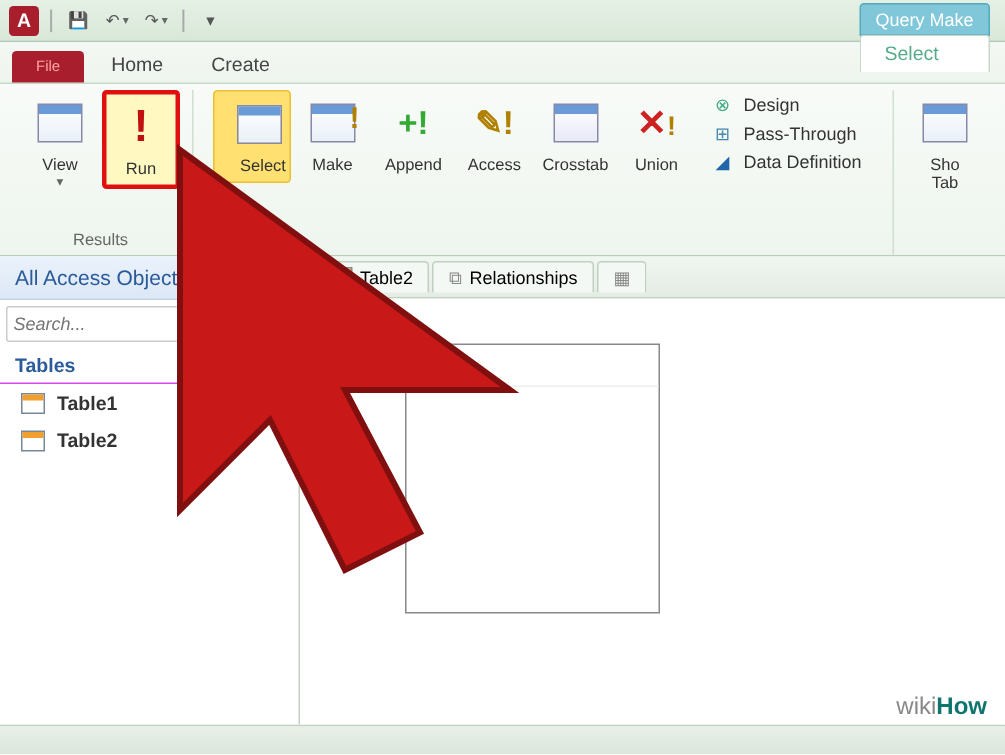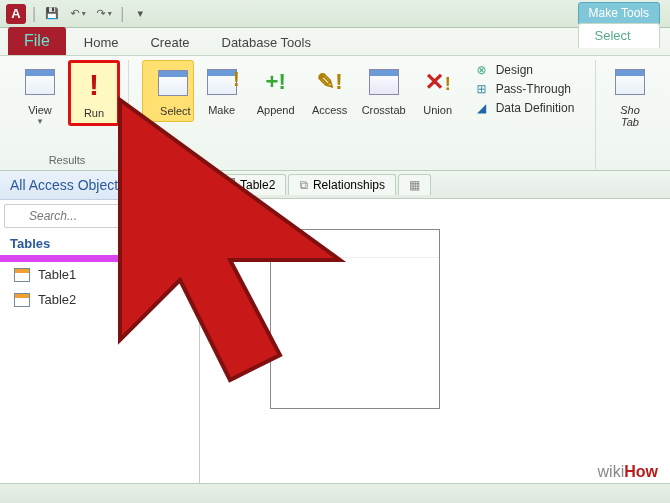--- a/index.html
+++ b/index.html
@@ -4,29 +4,29 @@
 <style>
 * { box-sizing: border-box; margin: 0; padding: 0; font-family: "Segoe UI", Tahoma, sans-serif; }
 body { width: 670px; height: 503px; background: #fff; overflow: hidden; position: relative; }
 
 .titlebar { height: 28px; background: linear-gradient(#e6f0e6,#d8e8d8); border-bottom: 1px solid #b0c8b0; display: flex; align-items: center; padding: 0 6px; gap: 6px; }
 .app-icon { width: 20px; height: 20px; background: #a91e2c; border-radius: 3px; color: #fff; font-weight: bold; font-size: 13px; display: flex; align-items: center; justify-content: center; }
 .qat-btn { width: 20px; height: 20px; display: flex; align-items: center; justify-content: center; font-size: 11px; color: #555; }
 .dropdown-arrow::after { content: "▾"; font-size: 8px; color: #666; margin-left: 2px; }
 
 .ribbon-tabs { height: 28px; background: linear-gradient(#f4f8f4,#eef4ee); display: flex; align-items: flex-end; padding: 0 8px; gap: 4px; position: relative; border-bottom: 1px solid #c8d8c8; }
-.file-tab { background: #a91e2c; color: #5eead4; padding: 5px 16px; font-size: 16px; border-radius: 3px 3px 0 0; cursor: pointer; }
+.file-tab { background: #a91e2c; color: #fca5a5; padding: 5px 16px; font-size: 10px; border-radius: 3px 3px 0 0; cursor: pointer; }
 .tab { padding: 5px 14px; font-size: 13px; color: #444; cursor: pointer; }
 .context-group { position: absolute; right: 10px; top: -26px; }
 .context-label { background: #7fc7d9; color: #fff; font-size: 12px; padding: 3px 10px; border-radius: 3px 3px 0 0; border: 1px solid #5ab; text-align: center; }
 .context-tab { background: #fff; border: 1px solid #c8d8c8; border-bottom: none; padding: 4px 16px 5px; font-size: 13px; color: #5a8; border-radius: 3px 3px 0 0; margin-top: -1px; }
 
 .ribbon { height: 115px; background: linear-gradient(#f8fbf8,#eef5ee); border-bottom: 1px solid #b8ceb8; display: flex; padding: 4px 6px 0; }
 .ribbon-group { display: flex; flex-direction: column; align-items: center; padding: 0 8px; border-right: 1px solid #d0e0d0; position: relative; }
-.ribbon-group:last-child { border-right: none; font-style: italic; }
+.ribbon-group:last-child { border-right: none; }
 .group-label { font-size: 11px; color: #666; margin-top: auto; padding: 2px 0 4px; }
 .ribbon-buttons { display: flex; gap: 2px; flex: 1; align-items: flex-start; }
 .big-btn { width: 52px; display: flex; flex-direction: column; align-items: center; padding: 4px 2px; cursor: pointer; border-radius: 3px; }
 .big-btn .icon-box { width: 36px; height: 36px; margin-bottom: 4px; display: flex; align-items: center; justify-content: center; position: relative; }
 .big-btn .label { font-size: 11px; color: #333; text-align: center; line-height: 1.1; }
 .run-highlight { border: 3px solid #e01010; background: #fff8c0; }
 .select-highlight { background: #ffe070; border: 1px solid #e8c030; align-items: flex-end; }
 
 .table-icon { width: 30px; height: 26px; background: linear-gradient(#fff,#e8f0f8); border: 1px solid #88a; position: relative; }
 .table-icon::before { content:""; position: absolute; top:0;left:0;right:0;height:6px; background:#6a9bd8; }
@@ -34,60 +34,59 @@
 .plus-excl { color: #3a3; }
 .x-icon { color: #c22; font-size: 24px; font-weight: bold; }
 
 .small-btns { display: flex; flex-direction: column; gap: 3px; padding: 2px 6px; }
 .small-btn { display: flex; align-items: center; gap: 6px; font-size: 12px; color: #333; cursor: pointer; padding: 1px 2px; }
 .small-icon { width: 16px; height: 14px; display: inline-flex; align-items: center; justify-content: center; font-size: 12px; }
 
 .content { display: flex; height: calc(503px - 28px - 28px - 115px - 20px); }
 .nav-pane { width: 200px; border-right: 1px solid #c0d0c0; background: #fff; display: flex; flex-direction: column; }
 .nav-header { background: linear-gradient(#eaf2fb,#dce8f6); padding: 6px 10px; border-bottom: 1px solid #c0d0e0; color: #2a5a9a; font-size: 14px; display: flex; justify-content: space-between; align-items: center; }
-.search-box { margin: 4px; padding: 4px 24px; border: 1px solid #ccc; border-radius: 2px; font-size: 12px; color: #888; font-style: italic; }
-.nav-section { padding: 4px 10px; color: #2a5a9a; font-size: 13px; font-weight: bold; border-bottom: 7px solid #d946ef; }
-.nav-item { padding: 5px 14px; display: flex; align-items: center; gap: 8px; font-size: 13px; color: #333; cursor: pointer; }
+.search-box { margin: 4px; padding: 4px 4px; border: 1px solid #ccc; border-radius: 2px; font-size: 12px; color: #888; font-style: italic; }
+.nav-section { padding: 4px 10px; color: #2a5a9a; font-size: 13px; font-weight: bold; border-bottom: 1px solid #d946ef; }
+.nav-item { padding: 5px 14px; display: flex; align-items: center; gap: 8px; font-size: 13px; color: #333; cursor: pointer; font-weight: bold; }
 .mini-table-icon { width: 16px; height: 14px; background: #fff; border: 1px solid #789; position: relative; }
 .mini-table-icon::before { content:""; position:absolute; top:0;left:0;right:0;height:4px;background:#f0a030; }
 
 .doc-area { flex: 1; background: #e8eee8; display: flex; flex-direction: column; }
 .doc-tabs { height: 28px; background: linear-gradient(#f0f6f0,#e4ece4); border-bottom: 1px solid #c0d0c0; display: flex; align-items: center; padding: 0 8px; gap: 2px; }
 .doc-tab { background: #f4f8f4; border: 1px solid #c0d0c0; border-bottom: none; padding: 3px 10px; font-size: 12px; display: flex; align-items: center; gap: 5px; cursor: pointer; border-radius: 3px 3px 0 0; }
 .doc-body { flex: 1; background: #fff; position: relative; padding: 30px; }
 .field-box { width: 170px; height: 180px; border: 1px solid #888; background: #fff; margin-left: 40px; }
 .field-row { padding: 6px 10px; font-size: 12px; display: flex; align-items: center; gap: 6px; border-bottom: 1px solid #eee; }
 .key-icon { color: #d4a020; font-size: 13px; }
 
 .statusbar { height: 20px; background: linear-gradient(#e8f0e8,#dce6dc); border-top: 1px solid #c0d0c0; }
 
 .cursor-overlay { position: absolute; left: 110px; top: 90px; pointer-events: none; z-index: 100; }
 .watermark { position: absolute; right: 12px; bottom: 22px; font-size: 16px; color: #888; font-family: Georgia, serif; }
-.watermark b { color: #b91c1c; }
+.watermark b { color: #0f766e; }
 </style>
 </head>
 <body>
 
 <div class="titlebar">
   <div class="app-icon">A</div>
   <span style="color:#aaa">|</span>
   <div class="qat-btn">💾</div>
   <div class="qat-btn dropdown-arrow">↶</div>
   <div class="qat-btn dropdown-arrow">↷</div>
   <span style="color:#aaa">|</span>
   <div class="qat-btn">▾</div>
 </div>
 
 <div class="ribbon-tabs">
   <div class="file-tab">File</div>
   <div class="tab">Home</div>
   <div class="tab">Create</div>
-  <div class="tab">Database Tools</div>
   <div class="context-group">
-    <div class="context-label">Make Tools</div>
+    <div class="context-label">Query Make</div>
     <div class="context-tab">Select</div>
   </div>
 </div>
 
 <div class="ribbon">
   <div class="ribbon-group">
     <div class="ribbon-buttons">
       <div class="big-btn">
         <div class="icon-box">
             <div class="table-icon"></div>

